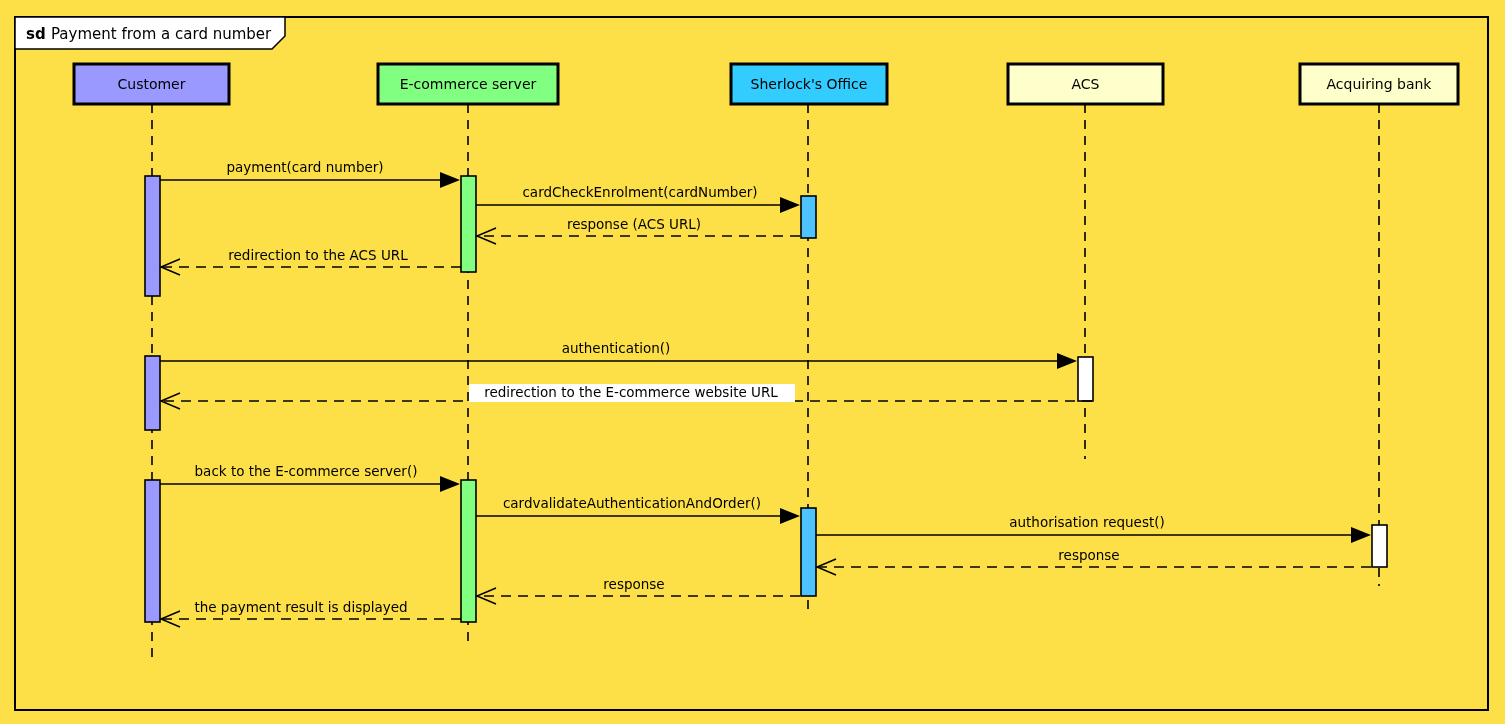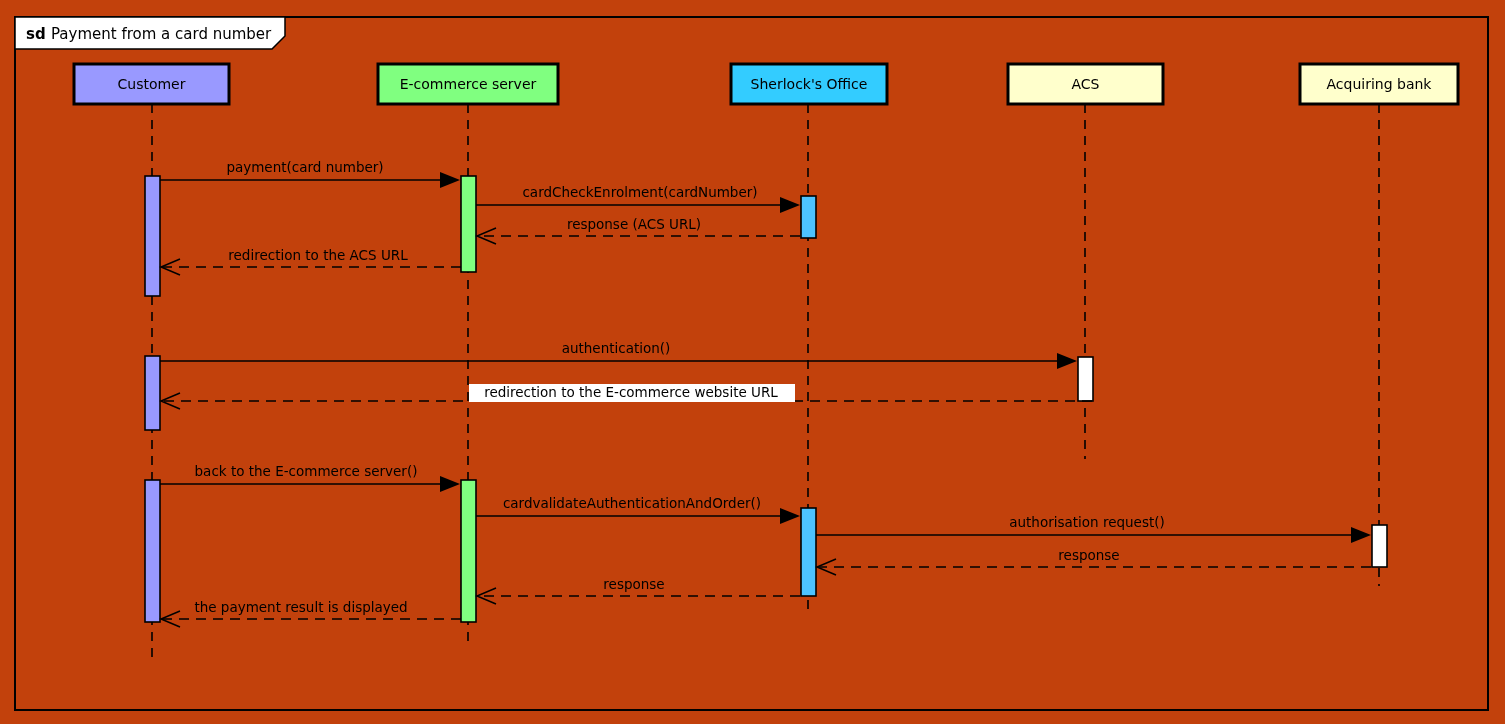--- a/index.html
+++ b/index.html
@@ -11,21 +11,21 @@
   body {
     font-family: "DejaVu Sans", "Liberation Sans", sans-serif;
     width: 1505px;
     height: 724px;
     overflow: hidden;
   }
   #diagram-root {
     position: relative;
     width: 1505px;
     height: 724px;
-    background: #c2410c;
+    background: #fde047;
   }
   svg#sd-canvas {
     display: block;
     width: 1505px;
     height: 724px;
   }
   .frame-border {
     fill: none;
     stroke: #000000;
     stroke-width: 2;

